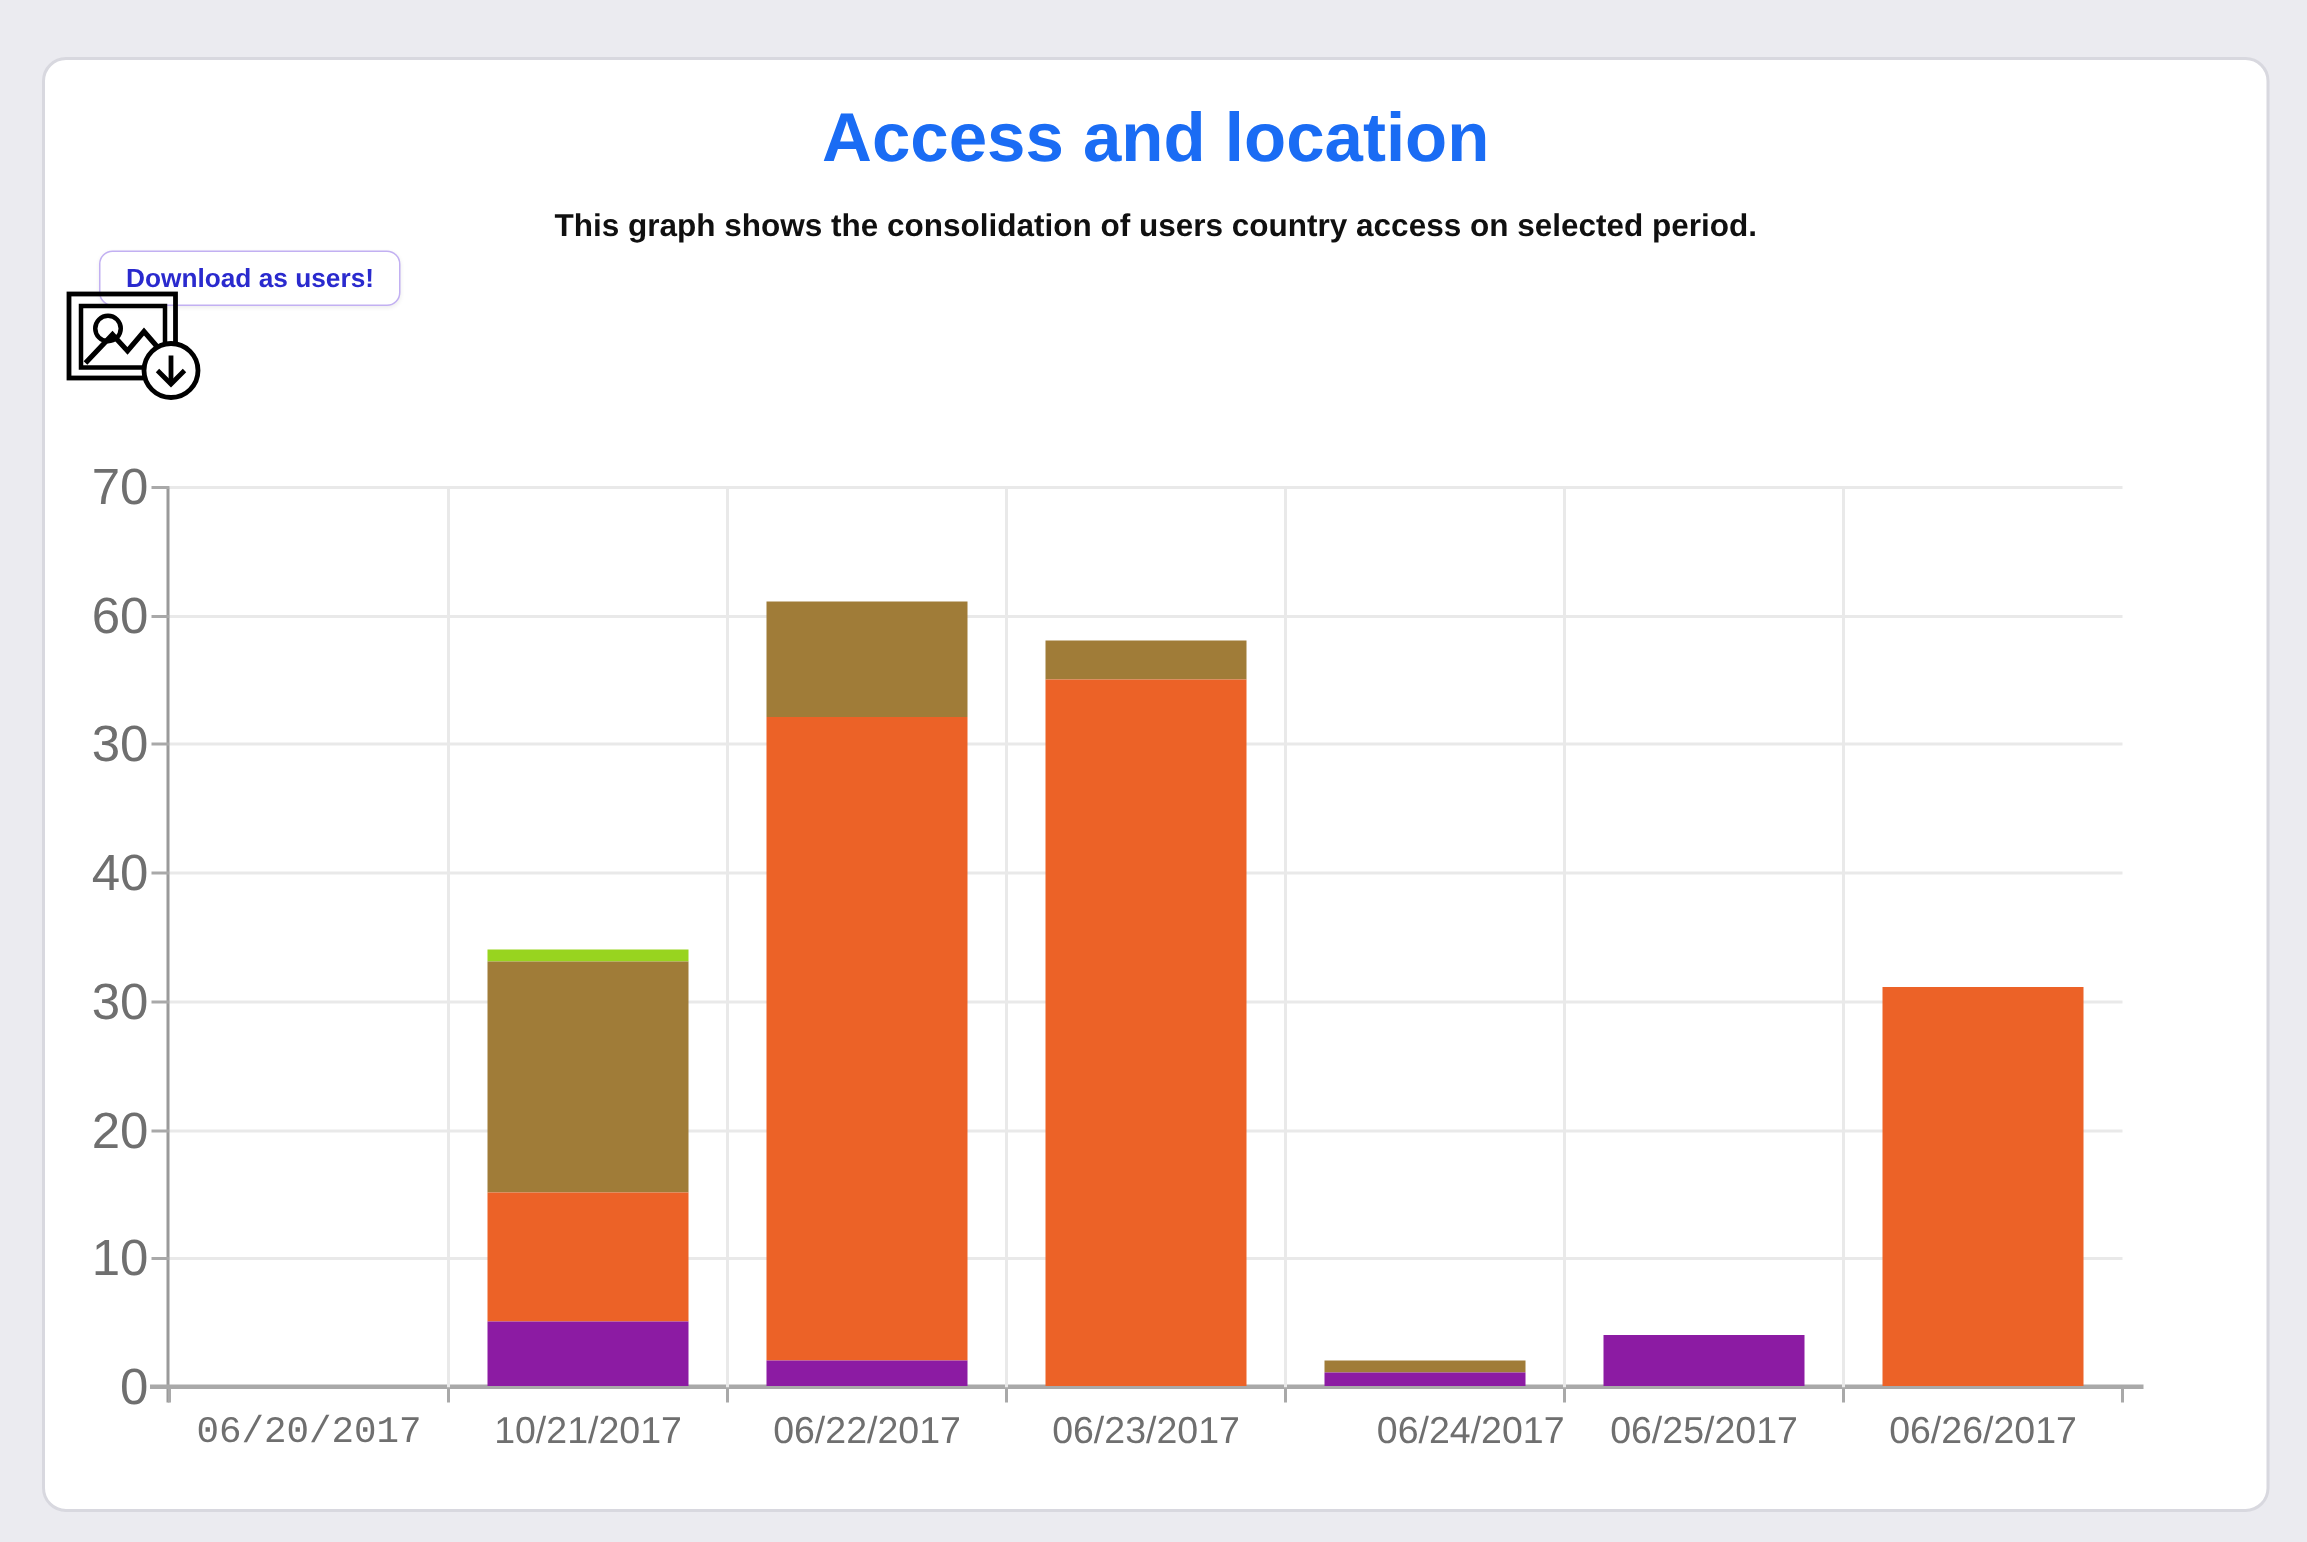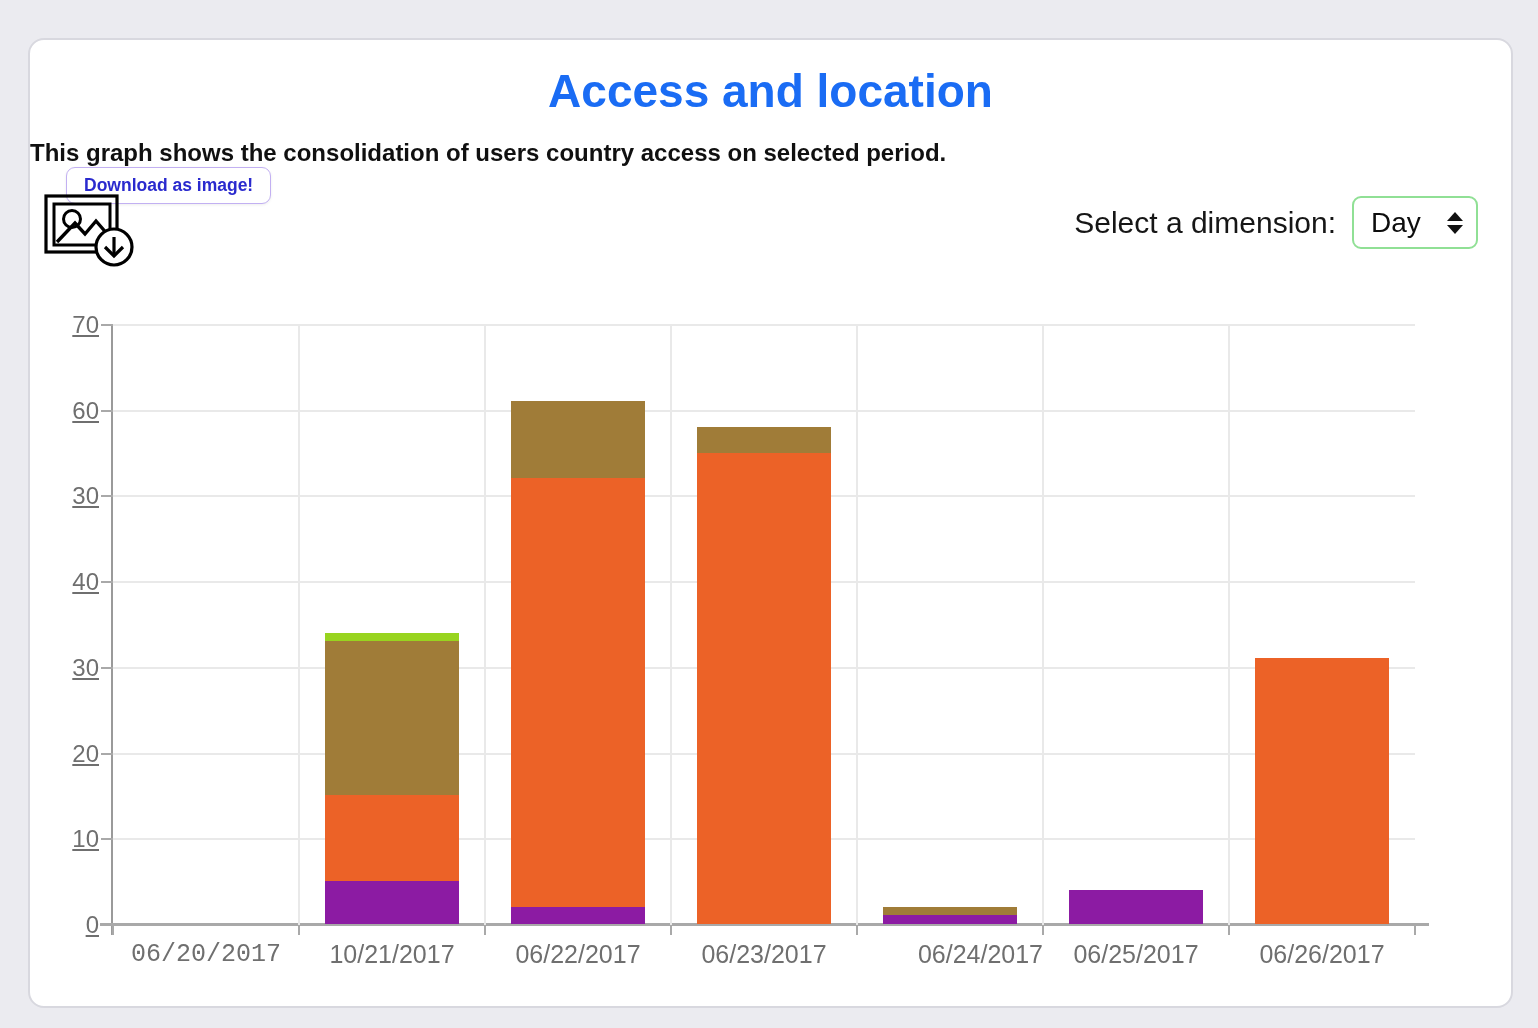--- a/index.html
+++ b/index.html
@@ -7,21 +7,21 @@
     --download-text:#2a2ace; --download-border:#c2b0f2; --select-border:#90e095;
     --axis-text:#6f6f6f; --legend-text:#6a6a6a; --grid-line:#e9e9e9; --axis-line:#a9a9a9;
   }
   *{box-sizing:border-box;margin:0;padding:0;}
   html,body{width:1538px;height:1028px;overflow:hidden;}
   body{background:var(--page-bg);font-family:"Liberation Sans","DejaVu Sans",sans-serif;position:relative;}
   .card{position:absolute;left:28px;top:38px;right:25px;bottom:20px;background:#fff;
         border:2px solid var(--card-border);border-radius:16px;}
   .title{position:absolute;top:24px;left:0;right:0;text-align:center;font-size:46px;font-weight:600;
          color:var(--title-color);letter-spacing:0;}
-  .subtitle{position:absolute;top:99px;left:0;right:0;text-align:left;font-size:24px;font-weight:600;
+  .subtitle{position:absolute;top:99px;left:0;right:0;text-align:center;font-size:21px;font-weight:600;
             color:var(--subtitle-color);}
   .dl-btn{position:absolute;left:36px;top:127px;padding:7px 17px;border:1.5px solid var(--download-border);
           border-radius:9px;color:var(--download-text);font-size:17.5px;font-weight:600;background:#fff;
           box-shadow:0 1px 3px rgba(0,0,0,.07);cursor:pointer;}
   .dl-icon{position:absolute;left:12px;top:152px;width:96px;height:78px;cursor:pointer;}
   .dim-row{position:absolute;top:156px;right:33px;display:flex;align-items:center;gap:16px;}
   .dim-label{font-size:30px;color:#161616;}
   .select{width:126px;height:53px;border:2px solid var(--select-border);border-radius:9px;background:#fff;
           display:flex;align-items:center;padding:0 13px 0 17px;cursor:pointer;}
   .select .val{font-size:28px;color:#0d0d0d;flex:1;}
@@ -32,59 +32,49 @@
               border-top:9px solid #111;}
   .legend{position:absolute;top:238px;left:0;right:32px;display:flex;justify-content:center;gap:22px;}
   .legitem{display:flex;align-items:center;gap:12px;cursor:pointer;}
   .sw{display:inline-block;width:82px;height:34px;padding:3px;border:1px solid #d6d6d6;background-clip:content-box;}
   .legtext{font-size:27px;color:var(--legend-text);}
   .plot{position:absolute;left:83px;top:285px;width:1302px;height:600px;}
   .hgrid{position:absolute;left:0;width:100%;height:2px;background:var(--grid-line);}
   .vgrid{position:absolute;top:0;height:100%;width:2px;background:var(--grid-line);}
   .ytick{position:absolute;left:-12px;width:12px;height:2px;background:var(--axis-line);}
   .xtick{position:absolute;top:100%;width:2px;height:10px;background:var(--axis-line);}
-  .ylab{position:absolute;left:-68px;width:54px;text-align:right;font-size:24px;color:var(--axis-text);
-        line-height:32px;text-decoration:underline;}
+  .ylab{position:absolute;left:-68px;width:54px;text-align:right;font-size:34px;color:var(--axis-text);
+        line-height:32px;}
   .xlab{position:absolute;top:calc(100% + 15px);text-align:center;font-size:25px;color:var(--axis-text);}
   .xaxis-line{position:absolute;left:-13px;width:1329px;top:598px;height:3px;background:var(--axis-line);}
   .yaxis-line{position:absolute;left:-2px;top:0;width:2px;height:610px;background:#9a9a9a;}
   .stack{position:absolute;bottom:1px;width:134px;display:flex;flex-direction:column-reverse;}
   .seg{width:100%;}
 </style>
 </head>
 <body>
 
 <div class="card">
   <div class="title">Access and location</div>
   <div class="subtitle">This graph shows the consolidation of users country access on selected period.</div>
 
-  <div class="dl-btn">Download as image!</div>
+  <div class="dl-btn">Download as users!</div>
 
   <div class="dl-icon">
     <svg width="96" height="78" viewBox="0 0 96 78" fill="none" stroke="#000" xmlns="http://www.w3.org/2000/svg">
       <rect x="4" y="4" width="71" height="56" stroke-width="3.2"></rect>
       <rect x="12" y="12" width="56" height="41" stroke-width="3"></rect>
       <circle cx="30" cy="27" r="8.5" stroke-width="3"></circle>
       <polyline points="15,50 33,31 43,42 54,29 67,44" stroke-width="3.4" stroke-linejoin="miter"></polyline>
       <circle cx="72" cy="55" r="18" fill="#fff" stroke-width="3.2"></circle>
       <line x1="72" y1="45" x2="72" y2="62" stroke-width="3.2"></line>
       <polyline points="63,55 72,64 81,55" stroke-width="3.2" fill="none"></polyline>
     </svg>
   </div>
 
-  <div class="dim-row">
-    <span class="dim-label">Select a dimension:</span>
-    <div class="select">
-      <span class="val">Day</span>
-      <span class="arrows">
-          <i class="up"></i>
-          <i class="dn"></i>
-        </span>
-    </div>
-  </div>
 
 
   <div class="plot">
     <div class="yaxis-line"></div>
     <div class="xaxis-line"></div>
   <div class="ytick" style="top: 599px;"></div>
       <div class="ylab" style="top: 584px;">0</div>
       <div class="hgrid" style="top: 513.286px;"></div>
       <div class="ytick" style="top: 513.286px;"></div>
       <div class="ylab" style="top: 498.286px;">10</div>

